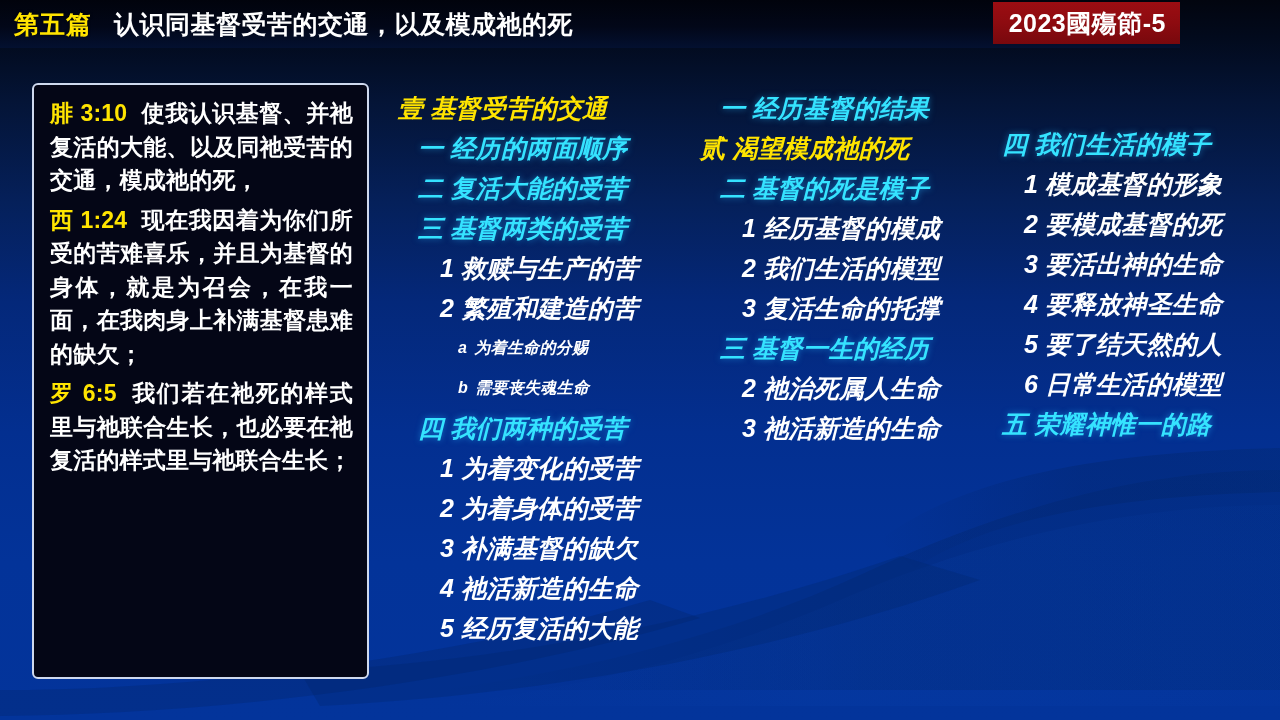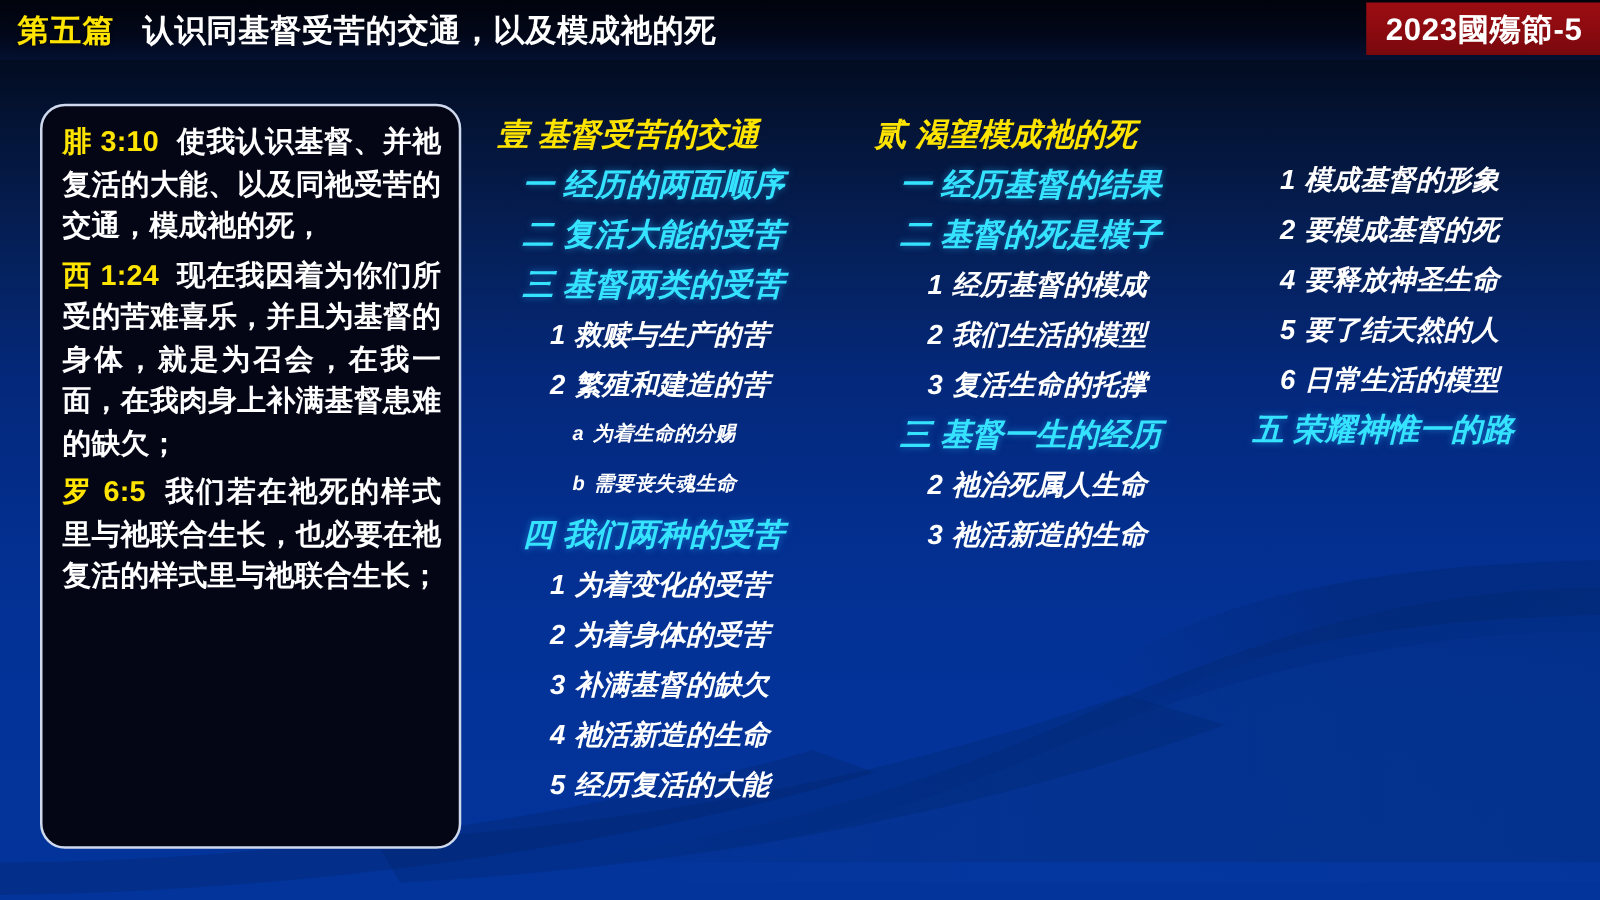--- a/index.html
+++ b/index.html
@@ -33,21 +33,21 @@
     position: absolute;
     inset: 0;
     pointer-events: none;
   }
   .deco svg { display: block; width: 1280px; height: 720px; }
 
   
   .header {
     position: absolute;
     top: 0; left: 0;
-    width: 1280px;
+    width: 1180px;
     height: 48px;
     background: linear-gradient(180deg, #01030c 0%, #020718 55%, #031030 100%);
     display: flex;
     align-items: center;
     z-index: 5;
   }
   .hdr-num {
     color: #ffe400;
     font-size: 25px;
     font-weight: bold;
@@ -83,21 +83,21 @@
 
   
   .verse-card {
     position: absolute;
     left: 32px;
     top: 83px;
     width: 337px;
     height: 596px;
     box-sizing: border-box;
     border: 2px solid #cfd9ee;
-    border-radius: 20px;
+    border-radius: 6px;
     background: #040616;
     padding: 12px 14px 10px 16px;
     z-index: 4;
     overflow: hidden;
   }
   .verse {
     margin: 0 0 6px 0;
     font-size: 23px;
     line-height: 33.5px;
     color: #ffffff;
@@ -144,21 +144,21 @@
     padding-left: 6px;
   }
   .lv2 {
     color: #35e3ff;
     font-size: 25px;
     padding-left: 26px;
     text-shadow: 0 0 6px rgba(40,180,255,.55);
   }
   .lv3 {
     color: #ffffff;
-    font-size: 22px;
+    font-size: 25px;
     padding-left: 48px;
   }
   .lv4 {
     color: #ffffff;
     font-size: 16px;
     padding-left: 66px;
   }
   .sp { display: inline-block; width: 7px; }
 </style>
 </head>
@@ -213,33 +213,35 @@
         <div class="item lv4"><span>a</span><span class="sp"></span><span>为着生命的分赐</span></div>
         <div class="item lv4"><span>b</span><span class="sp"></span><span>需要丧失魂生命</span></div>
         <div class="item lv2"><span>四</span><span class="sp"></span><span>我们两种的受苦</span></div>
         <div class="item lv3"><span>1</span><span class="sp"></span><span>为着变化的受苦</span></div>
         <div class="item lv3"><span>2</span><span class="sp"></span><span>为着身体的受苦</span></div>
         <div class="item lv3"><span>3</span><span class="sp"></span><span>补满基督的缺欠</span></div>
         <div class="item lv3"><span>4</span><span class="sp"></span><span>祂活新造的生命</span></div>
         <div class="item lv3"><span>5</span><span class="sp"></span><span>经历复活的大能</span></div>
       </div>
     <div class="col col-2">
+        <div class="item lv2"><span>一</span><span class="sp"></span><span>经历基督的结果</span></div>
         <div class="item lv1"><span>贰</span><span class="sp"></span><span>渴望模成祂的死</span></div>
-        <div class="item lv2"><span>一</span><span class="sp"></span><span>经历基督的结果</span></div>
         <div class="item lv2"><span>二</span><span class="sp"></span><span>基督的死是模子</span></div>
         <div class="item lv3"><span>1</span><span class="sp"></span><span>经历基督的模成</span></div>
         <div class="item lv3"><span>2</span><span class="sp"></span><span>我们生活的模型</span></div>
         <div class="item lv3"><span>3</span><span class="sp"></span><span>复活生命的托撑</span></div>
         <div class="item lv2"><span>三</span><span class="sp"></span><span>基督一生的经历</span></div>
         <div class="item lv3"><span>2</span><span class="sp"></span><span>祂治死属人生命</span></div>
         <div class="item lv3"><span>3</span><span class="sp"></span><span>祂活新造的生命</span></div>
       </div>
     <div class="col col-3">
+        <div class="item lv2"><span>四</span><span class="sp"></span><span>我们生活的模子</span></div>
         <div class="item lv3"><span>1</span><span class="sp"></span><span>模成基督的形象</span></div>
         <div class="item lv3"><span>2</span><span class="sp"></span><span>要模成基督的死</span></div>
+        <div class="item lv3"><span>3</span><span class="sp"></span><span>要活出神的生命</span></div>
         <div class="item lv3"><span>4</span><span class="sp"></span><span>要释放神圣生命</span></div>
         <div class="item lv3"><span>5</span><span class="sp"></span><span>要了结天然的人</span></div>
         <div class="item lv3"><span>6</span><span class="sp"></span><span>日常生活的模型</span></div>
         <div class="item lv2"><span>五</span><span class="sp"></span><span>荣耀神惟一的路</span></div>
       </div>
   </div>
 
 </div>
 
 </body></html>

